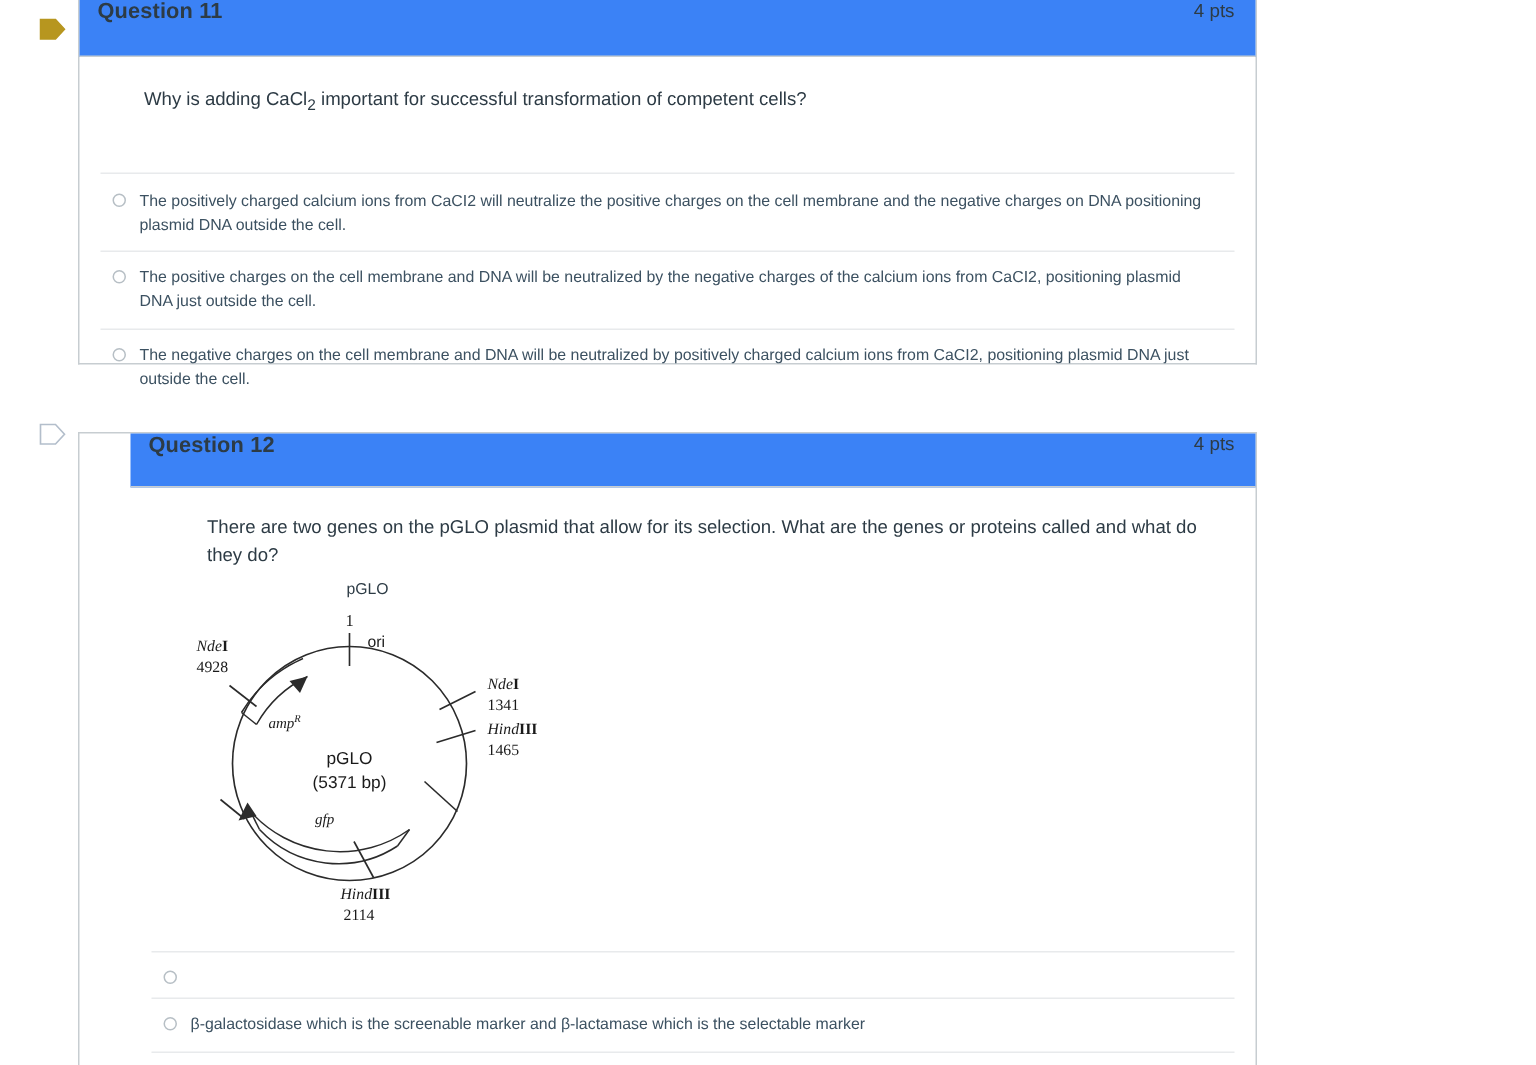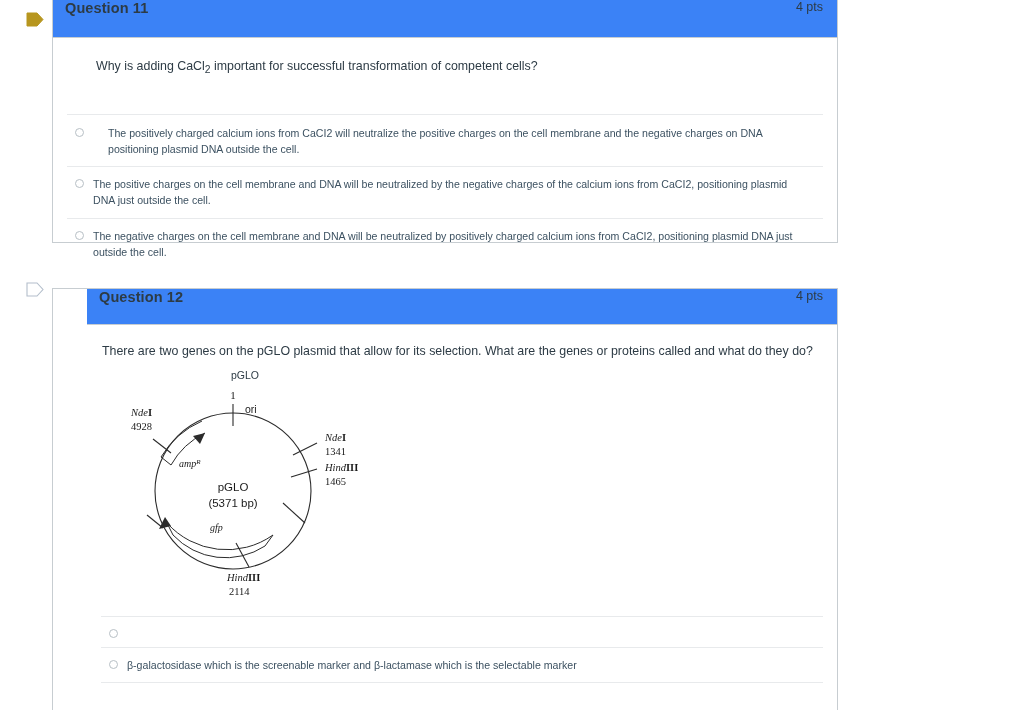--- a/index.html
+++ b/index.html
@@ -71,37 +71,37 @@
   }
   .q-text {
     font-size: 12.4px;
     color: #2d3b45;
     line-height: 1.5;
     padding-top: 18px;
     padding-bottom: 4px;
     padding-left: 1px;
   }
   #q11-block .q-text { padding-top: 19px; margin-left: 28px; }
-  #q12-block .q-text { padding-top: 17px; }
+  #q12-block .q-text { padding-top: 17px; margin-left: 36px; }
 
   
   .answers {
     margin-top: 32px;
     padding: 0 0 0 0;
   }
   #q12-block .answers { margin-top: 8px; }
 
   .answer-row {
     display: flex;
     align-items: flex-start;
     border-top: 1px solid #e8eaec;
     padding: 9px 6px 9px 8px;
     min-height: 28px;
   }
-  #q11-block .answer-row:first-child { padding-top: 10px; padding-bottom: 8px; gap: 15px; }
+  #q11-block .answer-row:first-child { padding-top: 10px; padding-bottom: 8px; }
 
   .radio {
     flex: 0 0 auto;
     width: 9px;
     height: 9px;
     border: 1px solid #b7bfc5;
     border-radius: 50%;
     background: #fff;
     margin-top: 3px;
     margin-right: 9px;

